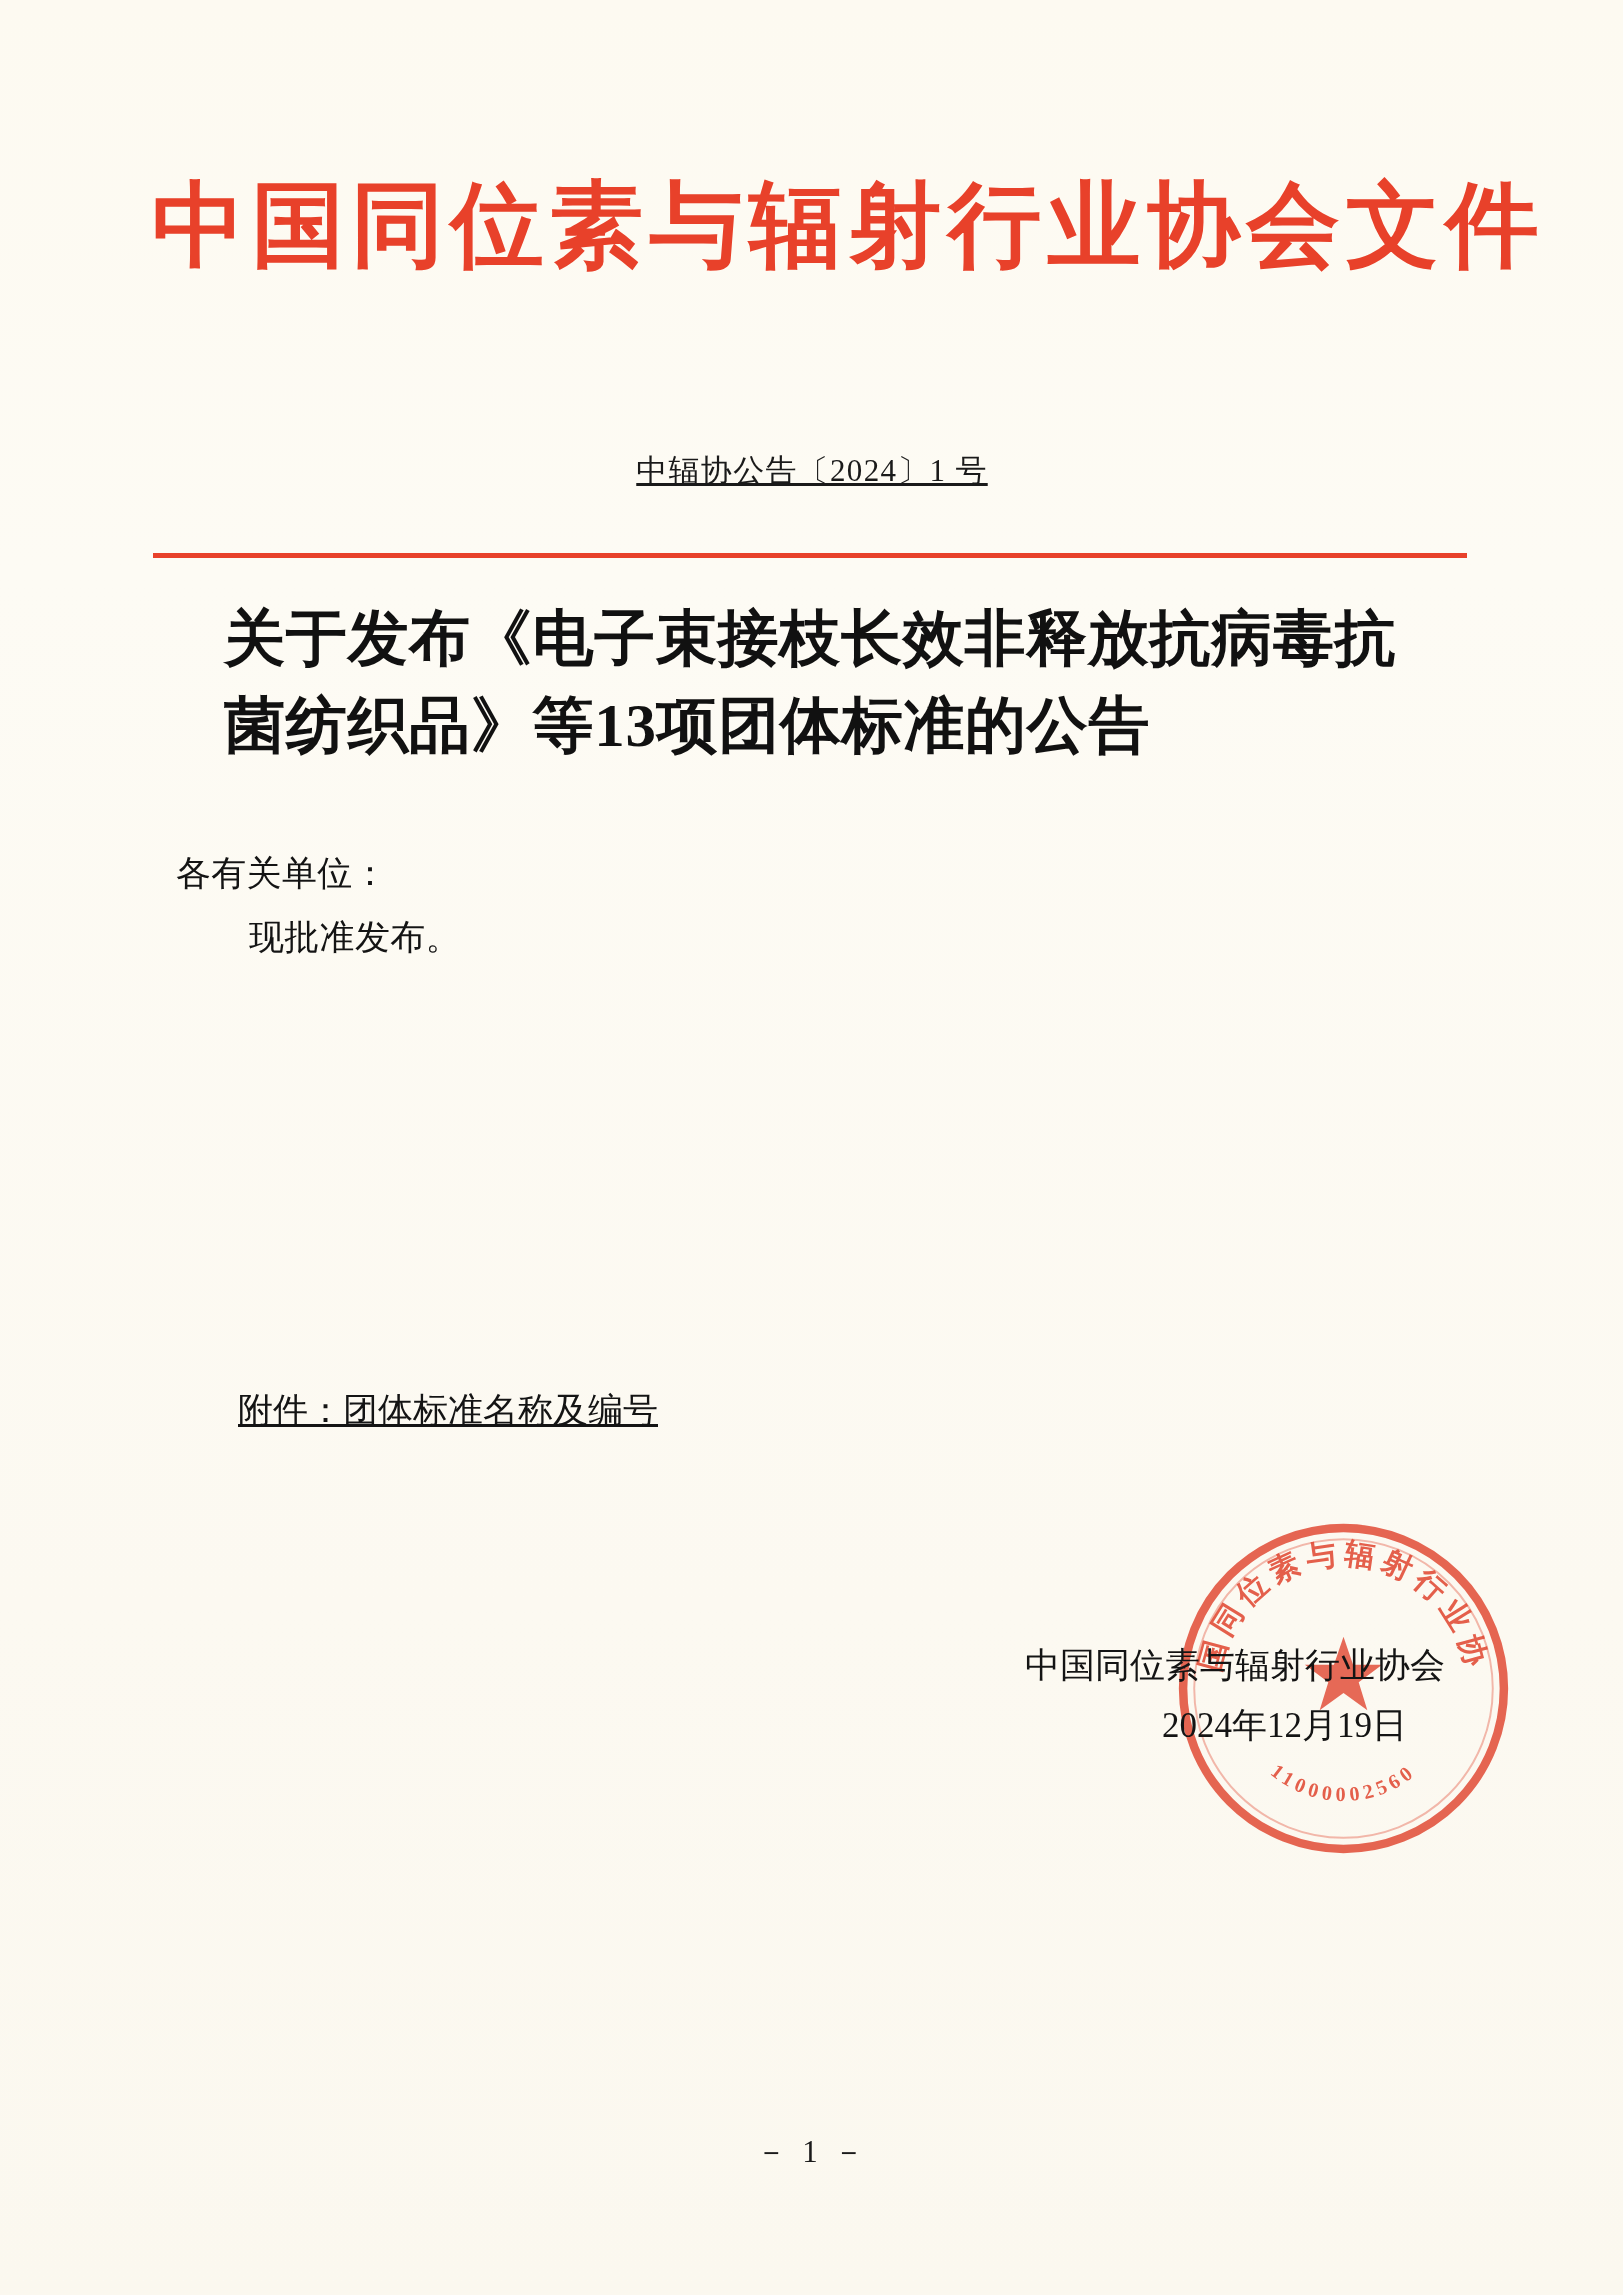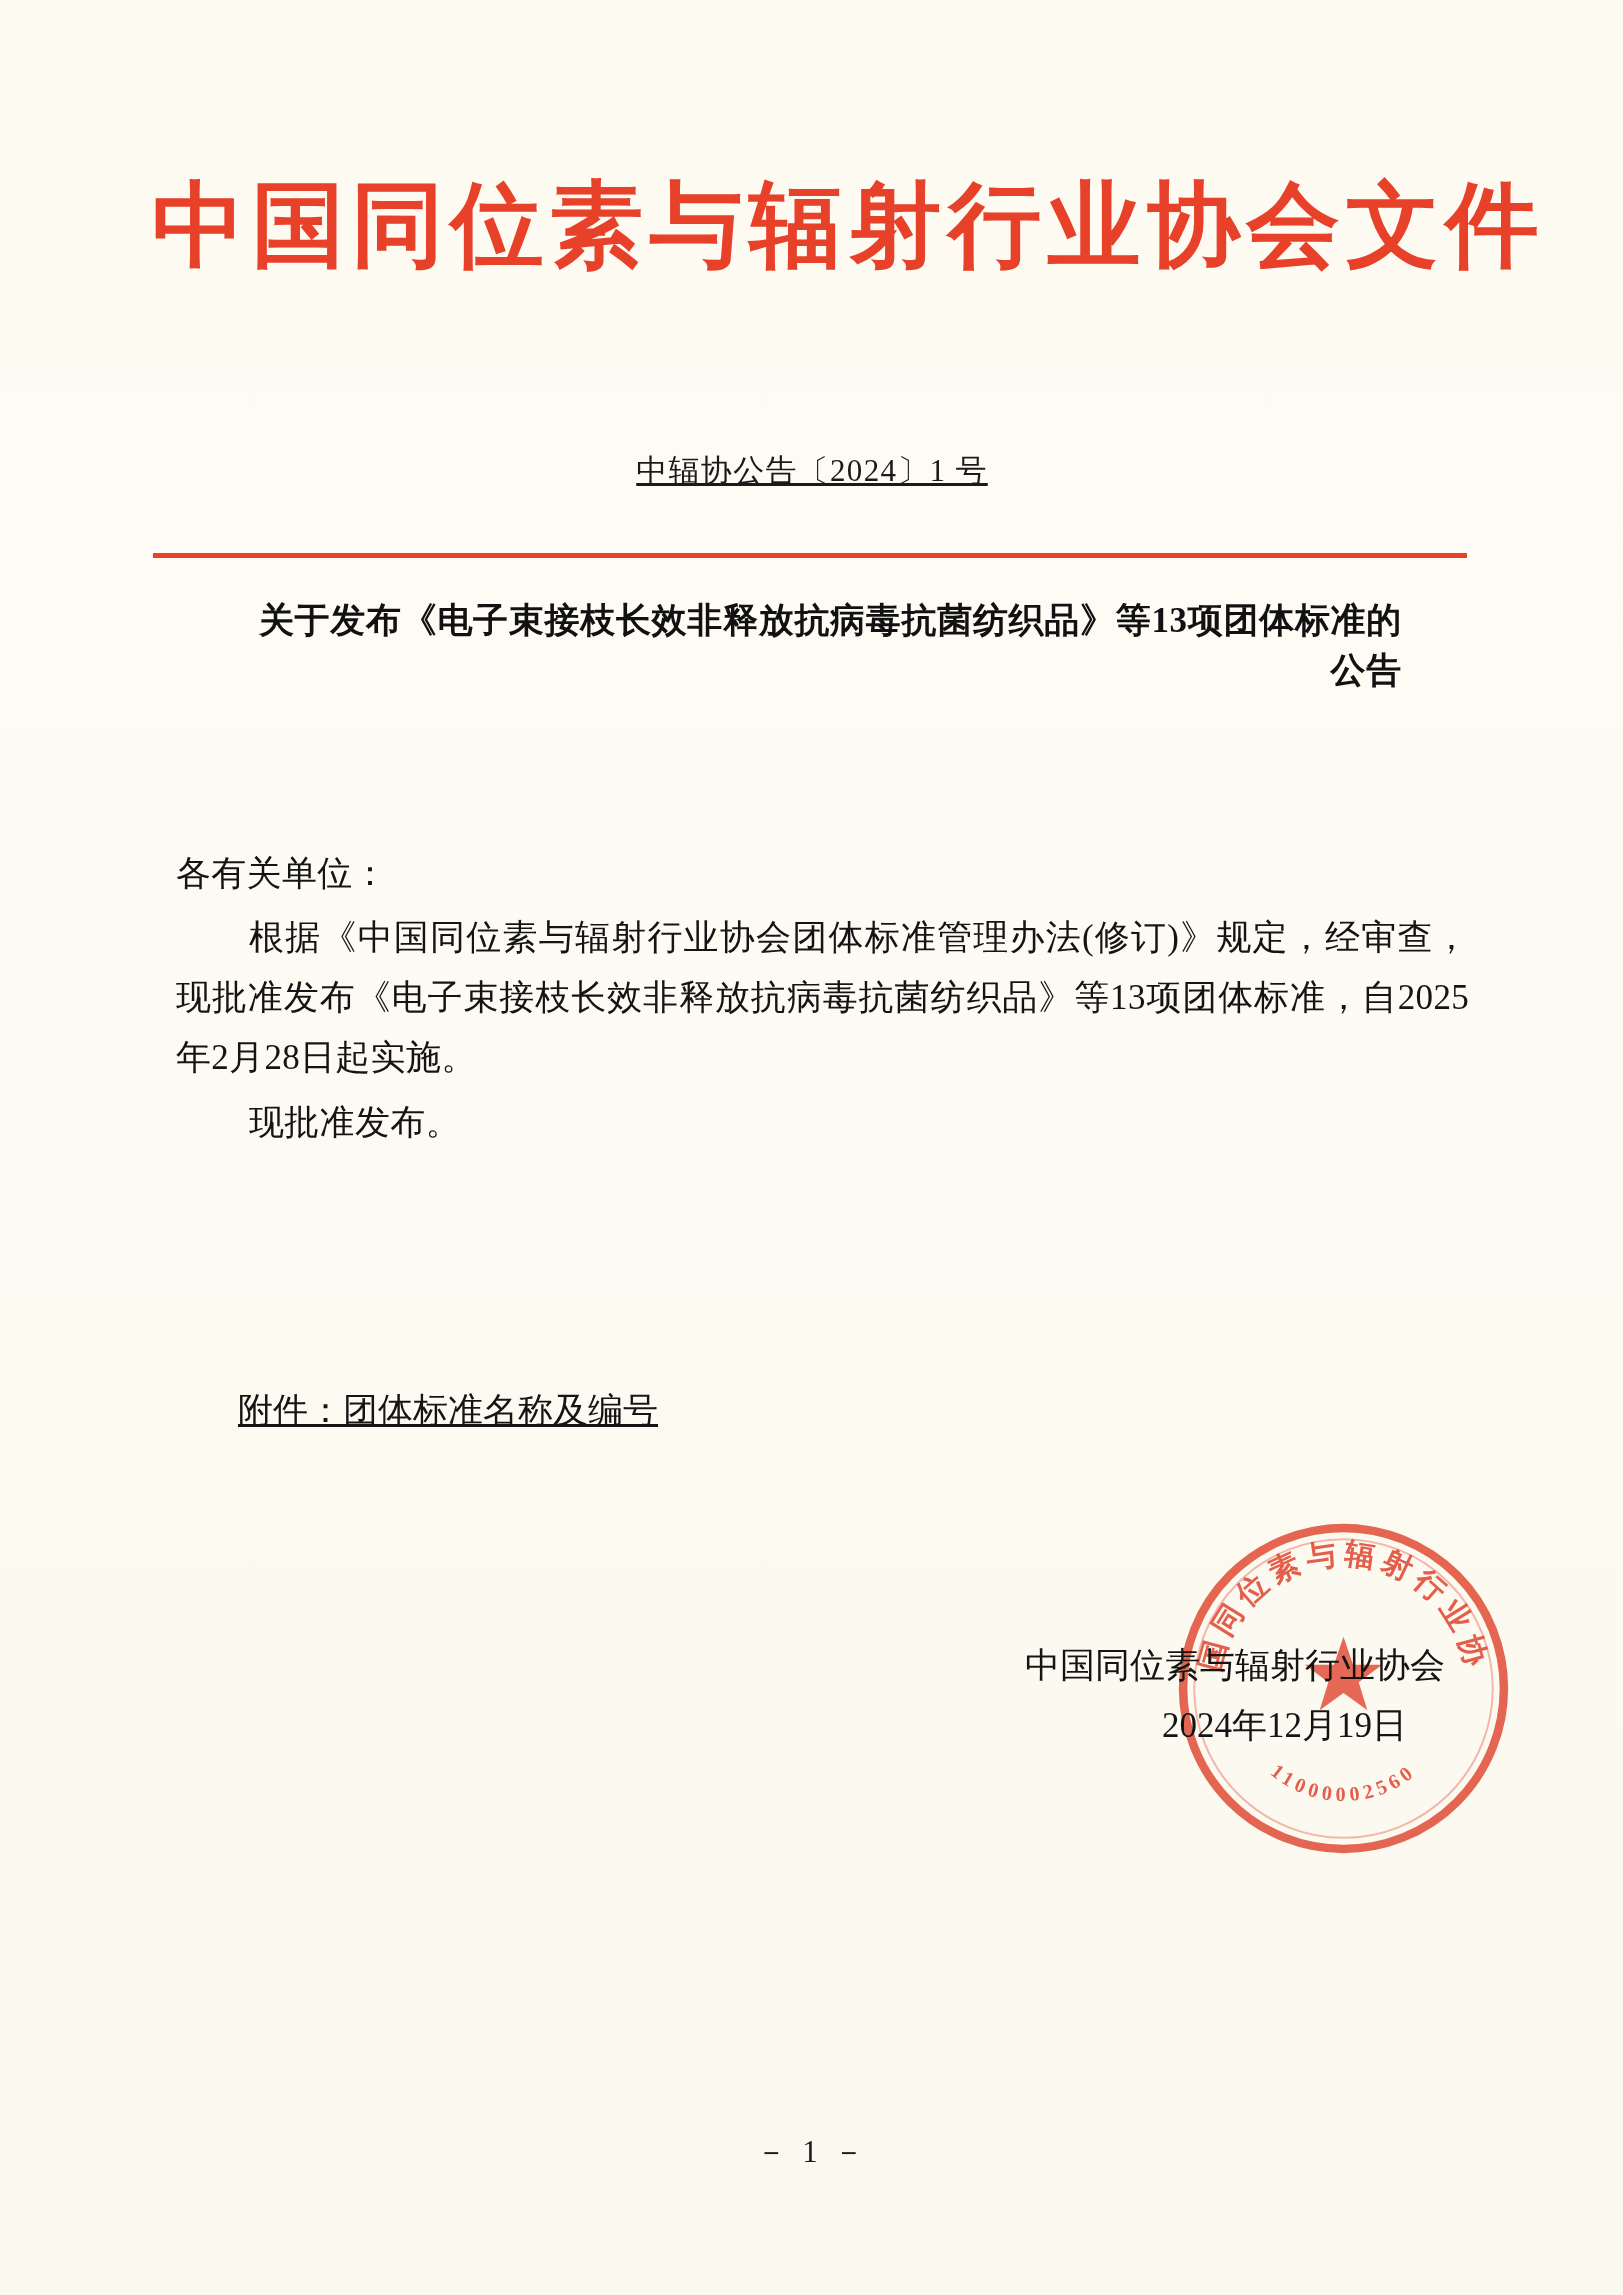--- a/index.html
+++ b/index.html
@@ -71,24 +71,24 @@
     height: 4.6px;
     background: #e8412a;
   }
 
   
   .doc-title {
     position: absolute;
     top: 596px;
     left: 72px;
     width: 1178px;
-    text-align: right;
+    text-align: left;
     color: #111111;
     font-weight: bold;
-    font-size: 35px;
+    font-size: 61px;
     line-height: 1.42;
     letter-spacing: 0.7px;
   }
 
   
   .body-block {
     position: absolute;
     top: 844px;
     left: 24px;
     width: 1293px;
@@ -168,21 +168,20 @@
     <div class="masthead">中国同位素与辐射行业协会文件</div>
 
     <div class="doc-number">中辐协公告〔2024〕1 号</div>
 
     <div class="red-rule"></div>
 
     <div class="doc-title">关于发布《电子束接枝长效非释放抗病毒抗菌纺织品》等13项团体标准的公告</div>
 
     <div class="body-block">
       <p>各有关单位：</p>
-      <p class="indent">根据《中国同位素与辐射行业协会团体标准管理办法(修订)》规定，经审查，现批准发布《电子束接枝长效非释放抗病毒抗菌纺织品》等13项团体标准，自2025年2月28日起实施。</p>
       <p class="indent">现批准发布。</p>
     </div>
 
     <div class="attachment">附件：团体标准名称及编号</div>
 
     <div class="seal">
       <svg width="347" height="347" viewBox="0 0 530 530" xmlns="http://www.w3.org/2000/svg">
         <defs>
           <path id="sealTopArc" d="M 75 265 A 190 190 0 0 1 455 265"></path>
           <path id="sealBottomArc" d="M 93 265 A 172 172 0 0 0 437 265"></path>

